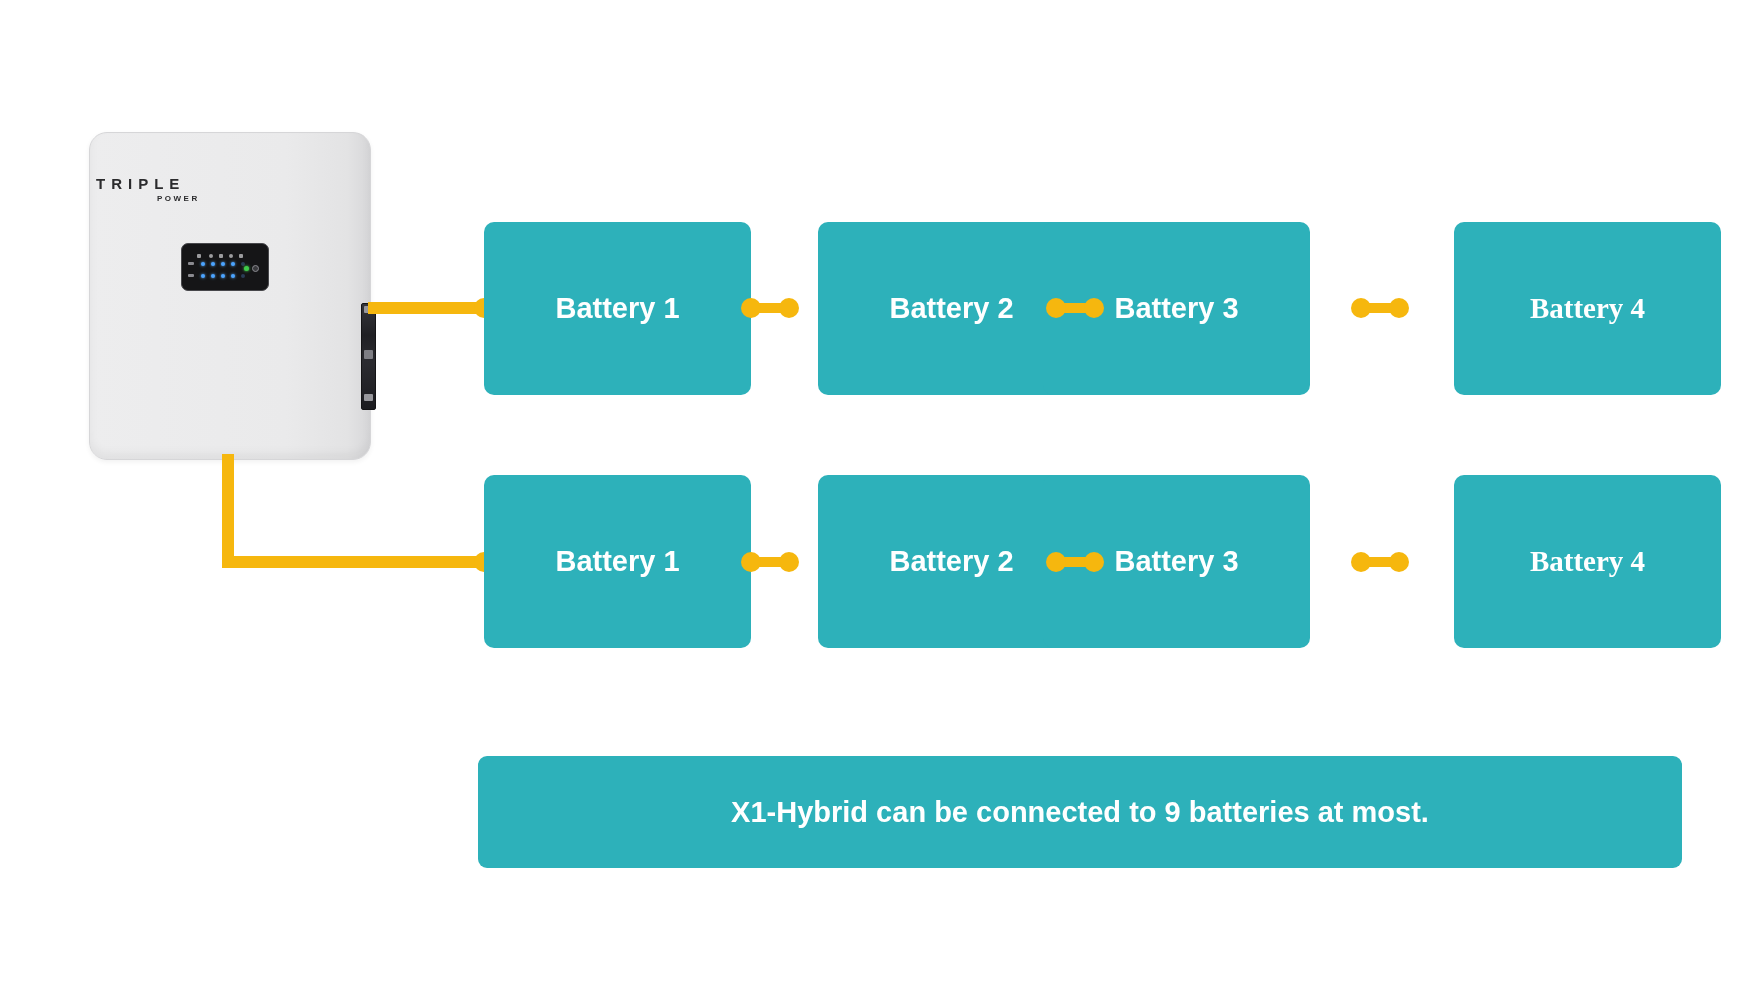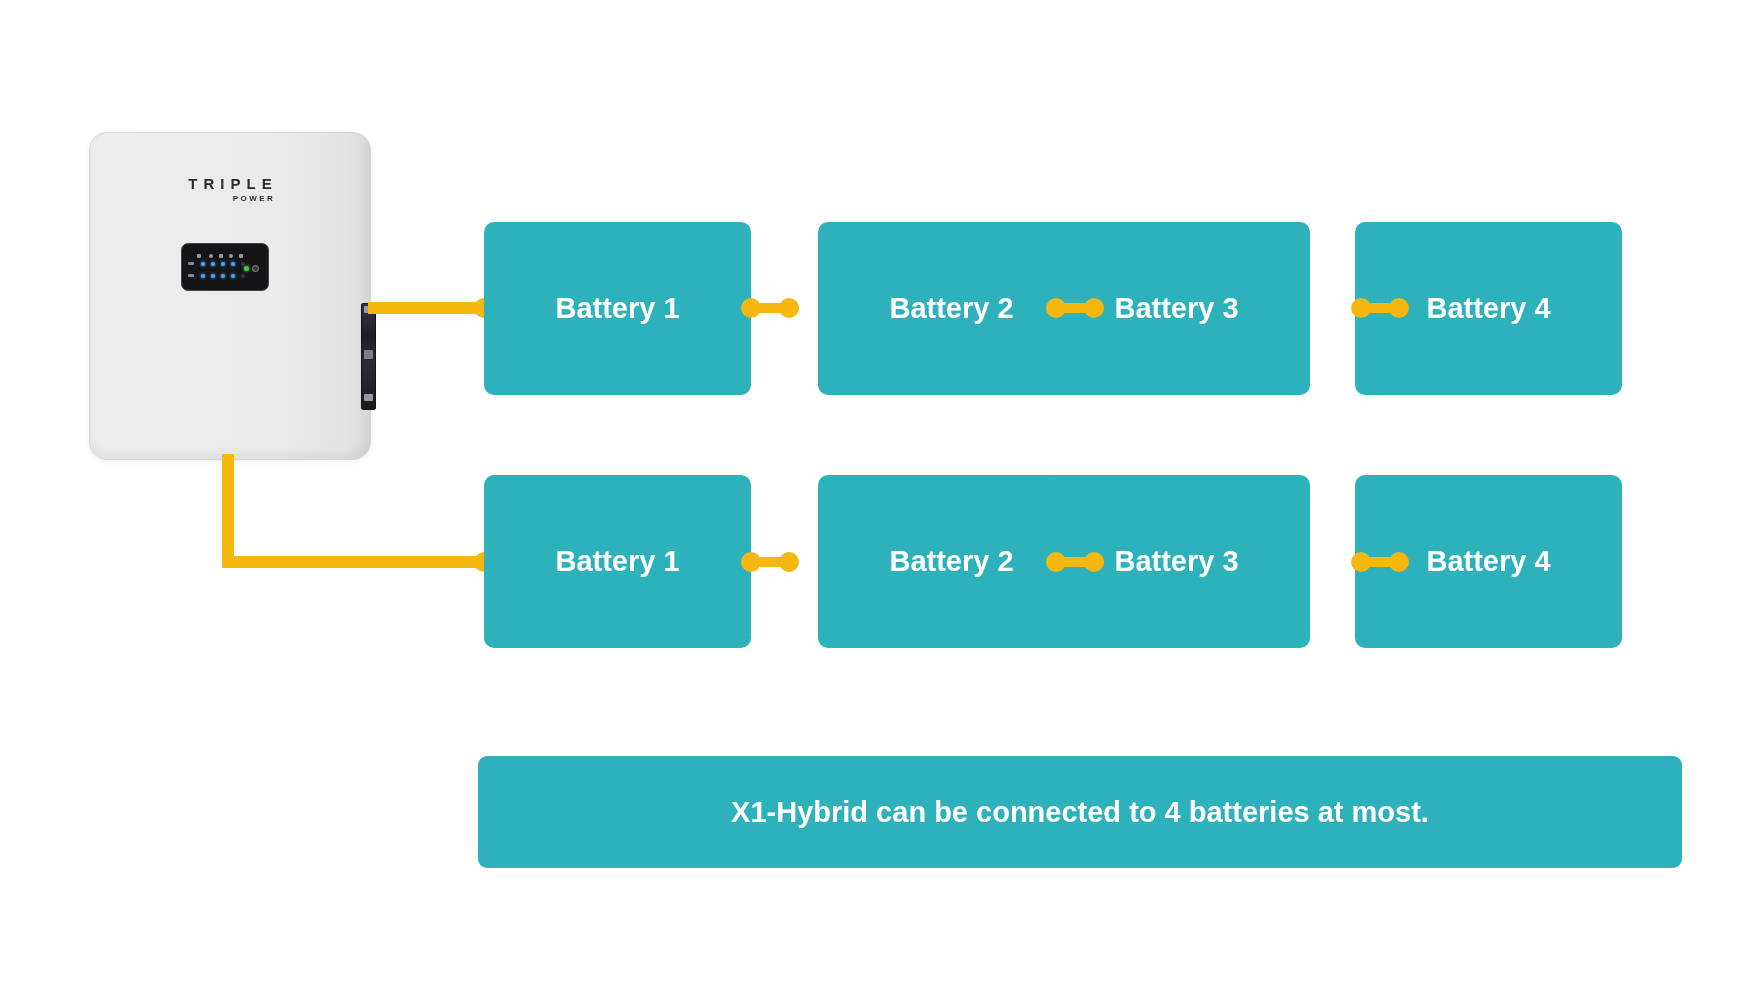--- a/index.html
+++ b/index.html
@@ -8,23 +8,23 @@
     font-family:"Liberation Sans", sans-serif;
   }
   
   .device{
     position:absolute;left:89px;top:132px;width:280px;height:326px;
     border-radius:18px;
     background:linear-gradient(90deg,#ededee 0%,#eaeaeb 70%,#e3e3e4 92%,#d7d7d9 100%);
     border:1px solid #d6d6d8;
     box-shadow: inset 0 -6px 10px rgba(0,0,0,0.05), 0 2px 5px rgba(0,0,0,0.06);
   }
-  .brand{position:absolute;top:42px;left:0;right:0;text-align:center;color:#2b2b2d;}
+  .brand{position:absolute;top:42px;left:0;right:0;text-align:left;color:#2b2b2d;}
   .brand-top{font-size:15px;font-weight:bold;letter-spacing:6px;text-indent:6px;}
-  .brand-bottom{font-size:8px;font-weight:bold;letter-spacing:2.5px;margin-top:2px;padding-left:48px;}
+  .brand-bottom{font-size:8px;font-weight:bold;letter-spacing:2.5px;margin-top:2px;padding-left:48px;margin-left:19px;}
   .panel{
     position:absolute;left:91px;top:110px;width:88px;height:48px;
     background:#151517;border:1px solid #47474b;border-radius:7px;box-sizing:border-box;
   }
   .panel-icon{position:absolute;top:10px;width:4px;height:4px;background:#9b9b9e;border-radius:1px;}
   .pi1{left:15px;} .pi2{left:27px;border-radius:50%;} .pi3{left:37px;} .pi4{left:47px;border-radius:50%;} .pi5{left:57px;}
   .led-label{position:absolute;width:6px;height:3px;background:#8a8a90;left:6px;border-radius:1px;}
   .led{position:absolute;width:4px;height:4px;border-radius:50%;background:#4aa3ff;box-shadow:0 0 3px #5fb0ff;}
   .led.dim{background:#2a3c55;box-shadow:none;}
   .lr1{top:18px;} .lr2{top:30px;}
@@ -42,21 +42,21 @@
   .cable{position:absolute;background:#f6b70e;}
   .dot{position:absolute;width:20px;height:20px;border-radius:50%;background:#f6b70e;}
   .linkline{position:absolute;height:10px;background:#f6b70e;}
   
   .battery{
     position:absolute;width:267px;height:173px;border-radius:10px;background:#2db1ba;
     display:flex;align-items:center;justify-content:center;
     color:#ffffff;font-size:29px;font-weight:bold;
   }
   .r1{top:222px;} .r2{top:475px;}
-  .c1{left:484px;justify-content:center;} .c2{left:818px;} .c3{left:1043px;} .c4{left:1355px;}
+  .c1{left:484px;justify-content:center;} .c2{left:818px;} .c3{left:1043px;} .c4{left:1454px;font-family:Liberation Serif, serif;}
   
   .note{
     position:absolute;left:478px;top:756px;width:1204px;height:112px;border-radius:9px;
     background:#2db1ba;color:#ffffff;font-size:29px;font-weight:bold;line-height:37px;
     display:flex;flex-direction:column;align-items:center;justify-content:center;text-align:center;
   }
 </style>
 </head>
 <body>
 
@@ -147,16 +147,16 @@
 
   <div class="linkline" style="left:1056px;top:557px;width:38px;"></div>
   <div class="dot" style="left:1046px;top:552px;"></div>
   <div class="dot" style="left:1084px;top:552px;"></div>
 
   <div class="linkline" style="left:1361px;top:557px;width:38px;"></div>
   <div class="dot" style="left:1351px;top:552px;"></div>
   <div class="dot" style="left:1389px;top:552px;"></div>
 
   <div class="note">
-    <div>X1-Hybrid can be connected to 4 batteries at most.</div>
+    <div>X1-Hybrid can be connected to 9 batteries at most.</div>
   </div>
 
 </div>
 
 </body></html>

